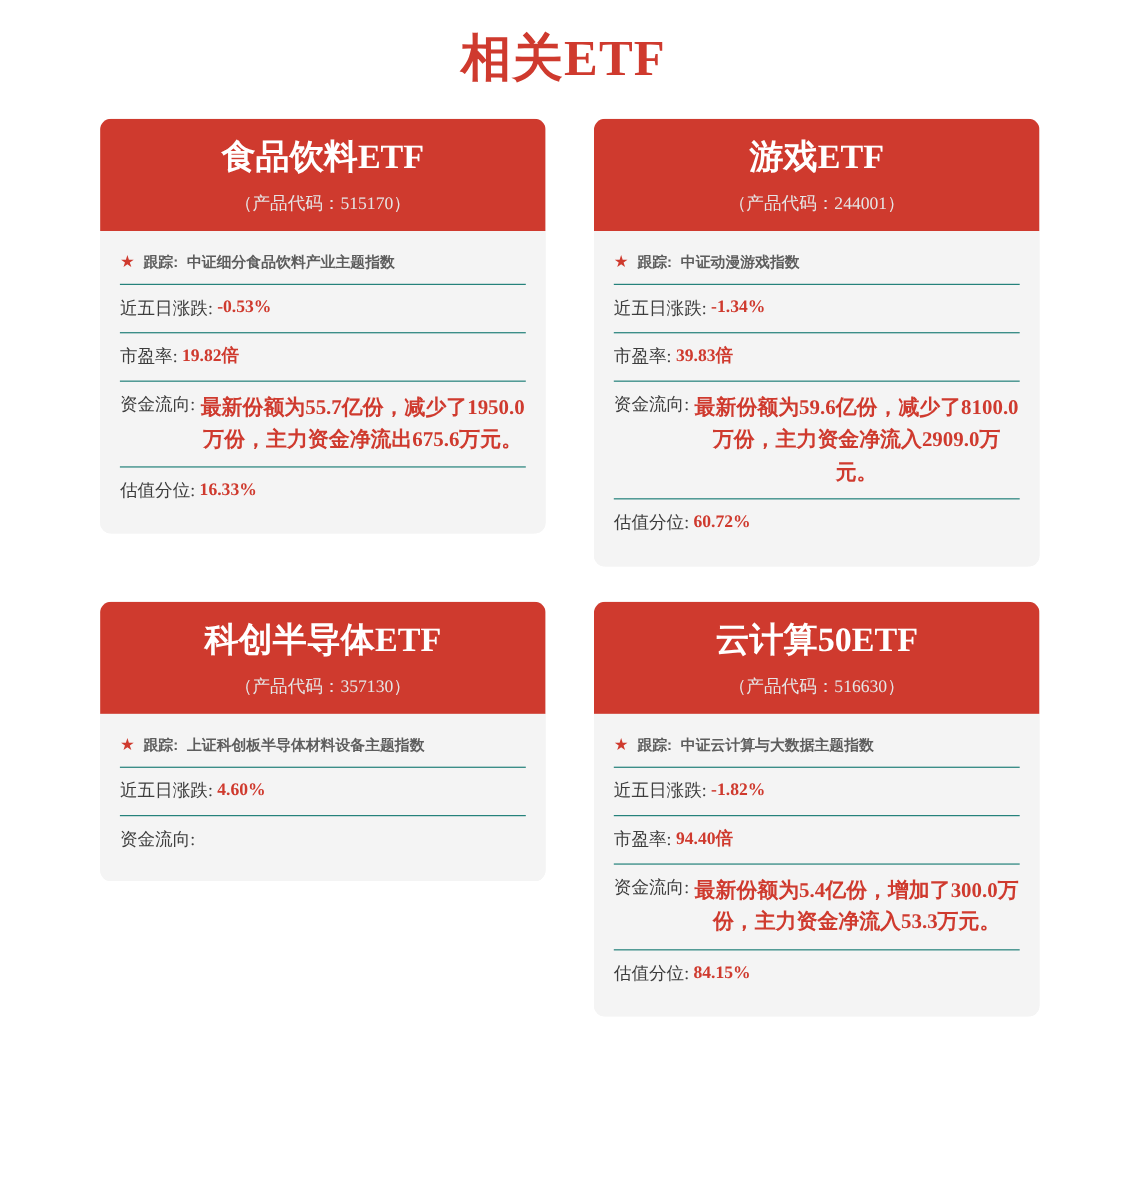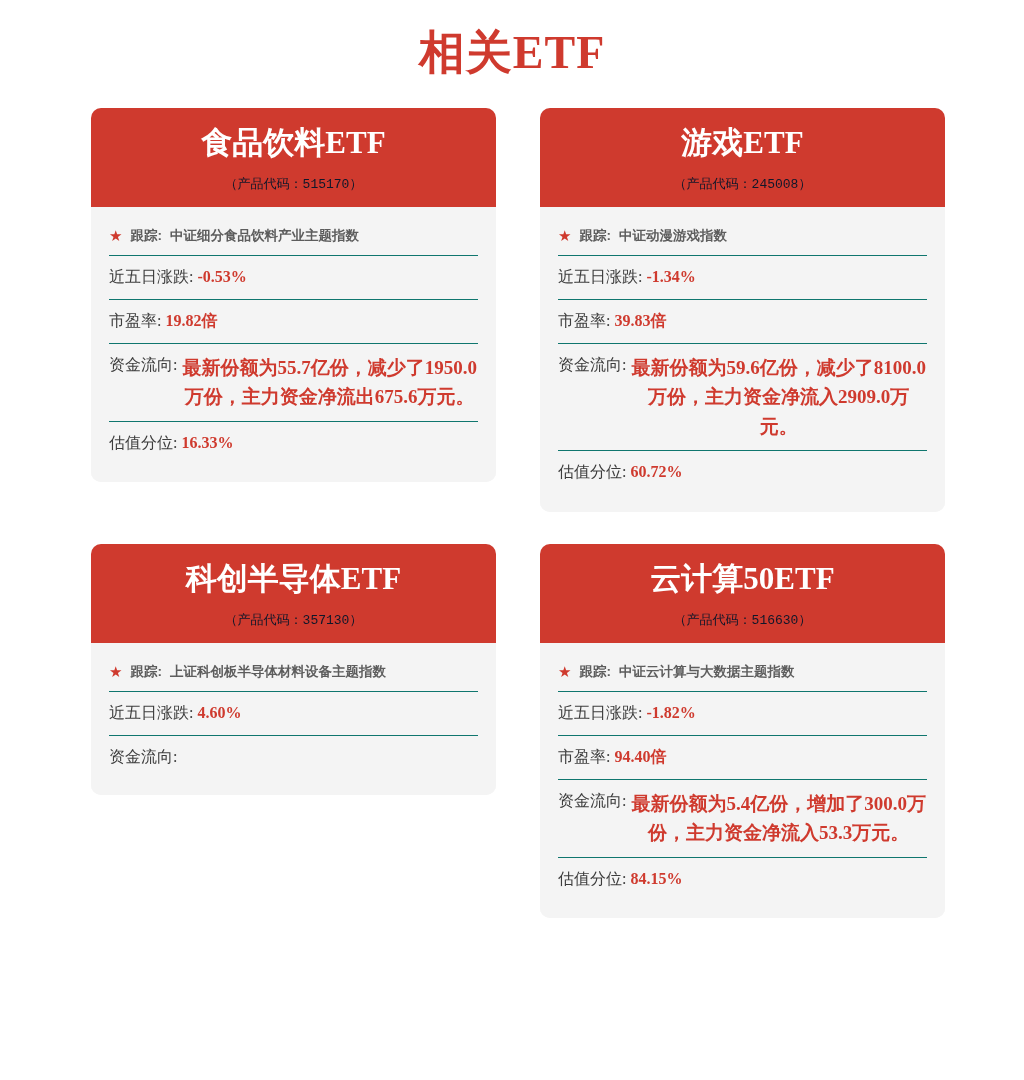--- a/index.html
+++ b/index.html
@@ -50,24 +50,24 @@
     padding: 16px 10px 14px 10px;
     text-align: center;
   }
   .card-name {
     font-size: 31px;
     font-weight: bold;
     line-height: 1.2;
     white-space: nowrap;
   }
   .card-code {
-    font-size: 13px;
+    font-size: 16px;
     margin-top: 14px;
-    color: #0f172a;
-    font-family: Liberation Mono, monospace;
+    color: #e5e5e5;
+    font-family: Liberation Serif, serif;
   }
   .card-body {
     background: #f4f4f4;
     padding: 14px 18px 18px 18px;
   }
   .track-row {
     display: flex;
     align-items: center;
     gap: 8px;
     padding: 6px 0 10px 0;
@@ -144,21 +144,21 @@
         <div class="row">
           <span class="row-label">估值分位:</span>
           <span class="row-value">16.33%</span>
         </div>
       </div>
     </div>
 
     <div class="card">
       <div class="card-head">
         <div class="card-name">游戏ETF</div>
-        <div class="card-code">（产品代码：245008）</div>
+        <div class="card-code">（产品代码：244001）</div>
       </div>
       <div class="card-body">
         <div class="track-row">
           <span class="star-icon">★</span>
           <span class="track-text">跟踪:</span>
           <span class="track-text">中证动漫游戏指数</span>
         </div>
         <div class="row">
           <span class="row-label">近五日涨跌:</span>
           <span class="row-value">-1.34%</span>

